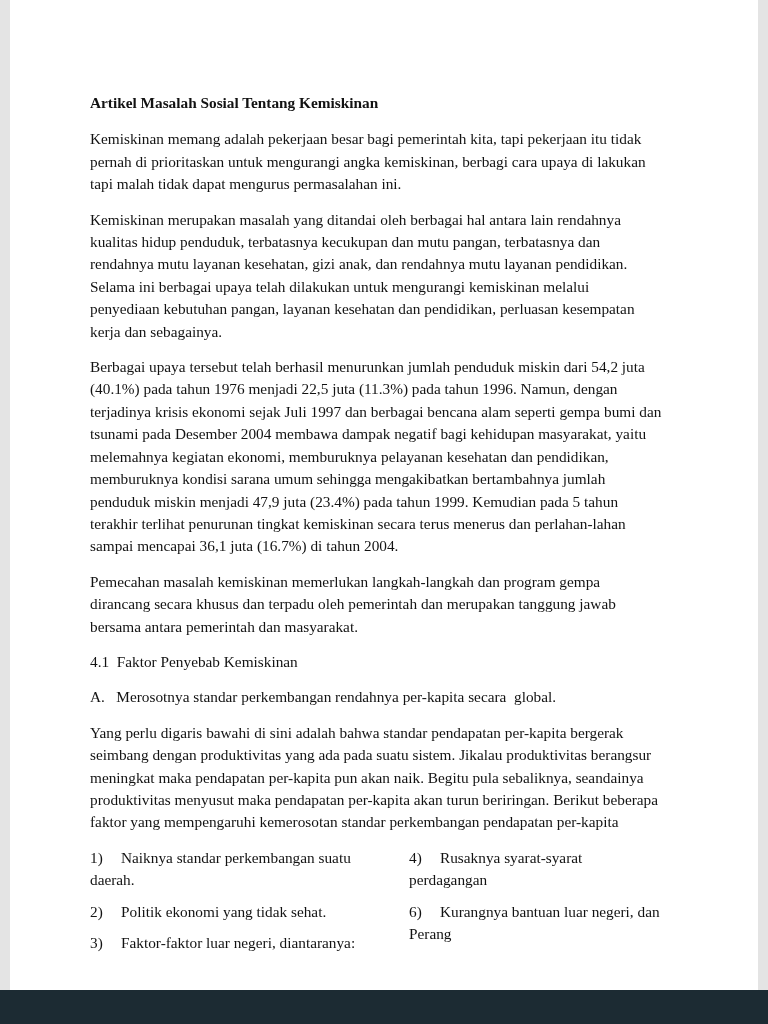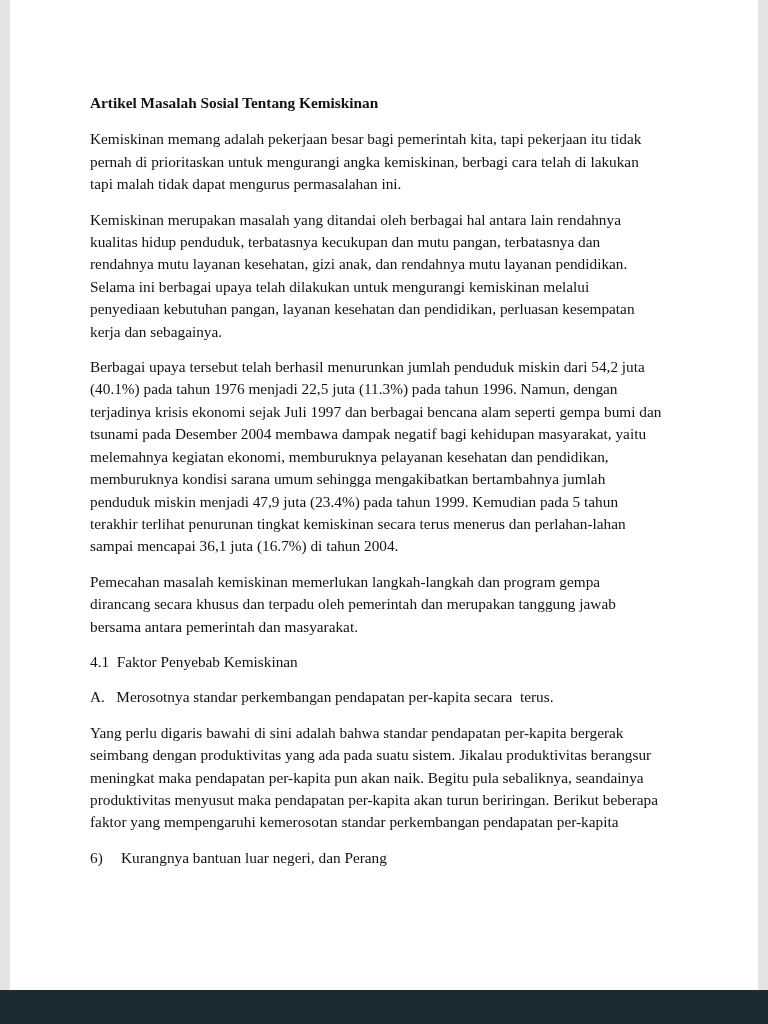--- a/index.html
+++ b/index.html
@@ -65,34 +65,48 @@
   }
 </style>
 </head>
 <body>
 
 <div class="page">
   <div class="doc">
 
     <div class="doc-title">Artikel Masalah Sosial Tentang Kemiskinan</div>
 
-    <p class="para">Kemiskinan memang adalah pekerjaan besar bagi pemerintah kita, tapi pekerjaan itu tidak pernah di prioritaskan untuk mengurangi angka kemiskinan, berbagi cara telah di lakukan tapi malah tidak dapat mengurus permasalahan ini.</p>
+    <p class="para">Kemiskinan memang adalah pekerjaan besar bagi pemerintah kita, tapi pekerjaan itu tidak pernah di prioritaskan untuk mengurangi angka kemiskinan, berbagi cara upaya di lakukan tapi malah tidak dapat mengurus permasalahan ini.</p>
     <p class="para">Kemiskinan merupakan masalah yang ditandai oleh berbagai hal antara lain rendahnya kualitas hidup penduduk, terbatasnya kecukupan dan mutu pangan, terbatasnya dan rendahnya mutu layanan kesehatan, gizi anak, dan rendahnya mutu layanan pendidikan. Selama ini berbagai upaya telah dilakukan untuk mengurangi kemiskinan melalui penyediaan kebutuhan pangan, layanan kesehatan dan pendidikan, perluasan kesempatan kerja dan sebagainya.</p>
     <p class="para">Berbagai upaya tersebut telah berhasil menurunkan jumlah penduduk miskin dari 54,2 juta (40.1%) pada tahun 1976 menjadi 22,5 juta (11.3%) pada tahun 1996. Namun, dengan terjadinya krisis ekonomi sejak Juli 1997 dan berbagai bencana alam seperti gempa bumi dan tsunami pada Desember 2004 membawa dampak negatif bagi kehidupan masyarakat, yaitu melemahnya kegiatan ekonomi, memburuknya pelayanan kesehatan dan pendidikan, memburuknya kondisi sarana umum sehingga mengakibatkan bertambahnya jumlah penduduk miskin menjadi 47,9 juta (23.4%) pada tahun 1999. Kemudian pada 5 tahun terakhir terlihat penurunan tingkat kemiskinan secara terus menerus dan perlahan-lahan sampai mencapai 36,1 juta (16.7%) di tahun 2004.</p>
     <p class="para">Pemecahan masalah kemiskinan memerlukan langkah-langkah dan program gempa dirancang secara khusus dan terpadu oleh pemerintah dan merupakan tanggung jawab bersama antara pemerintah dan masyarakat.</p>
 
     <div class="heading">4.1  Faktor Penyebab Kemiskinan</div>
 
 
-    <div class="heading">A.   Merosotnya standar perkembangan pendapatan per-kapita secara  terus.</div>
+    <div class="heading">A.   Merosotnya standar perkembangan rendahnya per-kapita secara  global.</div>
 
     <p class="para">Yang perlu digaris bawahi di sini adalah bahwa standar pendapatan per-kapita bergerak seimbang dengan produktivitas yang ada pada suatu sistem. Jikalau produktivitas berangsur meningkat maka pendapatan per-kapita pun akan naik. Begitu pula sebaliknya, seandainya produktivitas menyusut maka pendapatan per-kapita akan turun beriringan. Berikut beberapa faktor yang mempengaruhi kemerosotan standar perkembangan pendapatan per-kapita</p>
 
     <div class="cols">
+      <div class="col-left">
+        <div class="factor">
+          <span class="li-num">1)</span><span>Naiknya standar perkembangan suatu daerah.</span>
+        </div>
+        <div class="factor">
+          <span class="li-num">2)</span><span>Politik ekonomi yang tidak sehat.</span>
+        </div>
+        <div class="factor">
+          <span class="li-num">3)</span><span>Faktor-faktor luar negeri, diantaranya:</span>
+        </div>
+      </div>
       <div class="col-right">
+        <div class="factor">
+          <span class="li-num">4)</span><span>Rusaknya syarat-syarat perdagangan</span>
+        </div>
         <div class="factor">
           <span class="li-num">6)</span><span>Kurangnya bantuan luar negeri, dan Perang</span>
         </div>
       </div>
     </div>
 
   </div>
 </div>
 
 <div class="footer-bar"></div>

